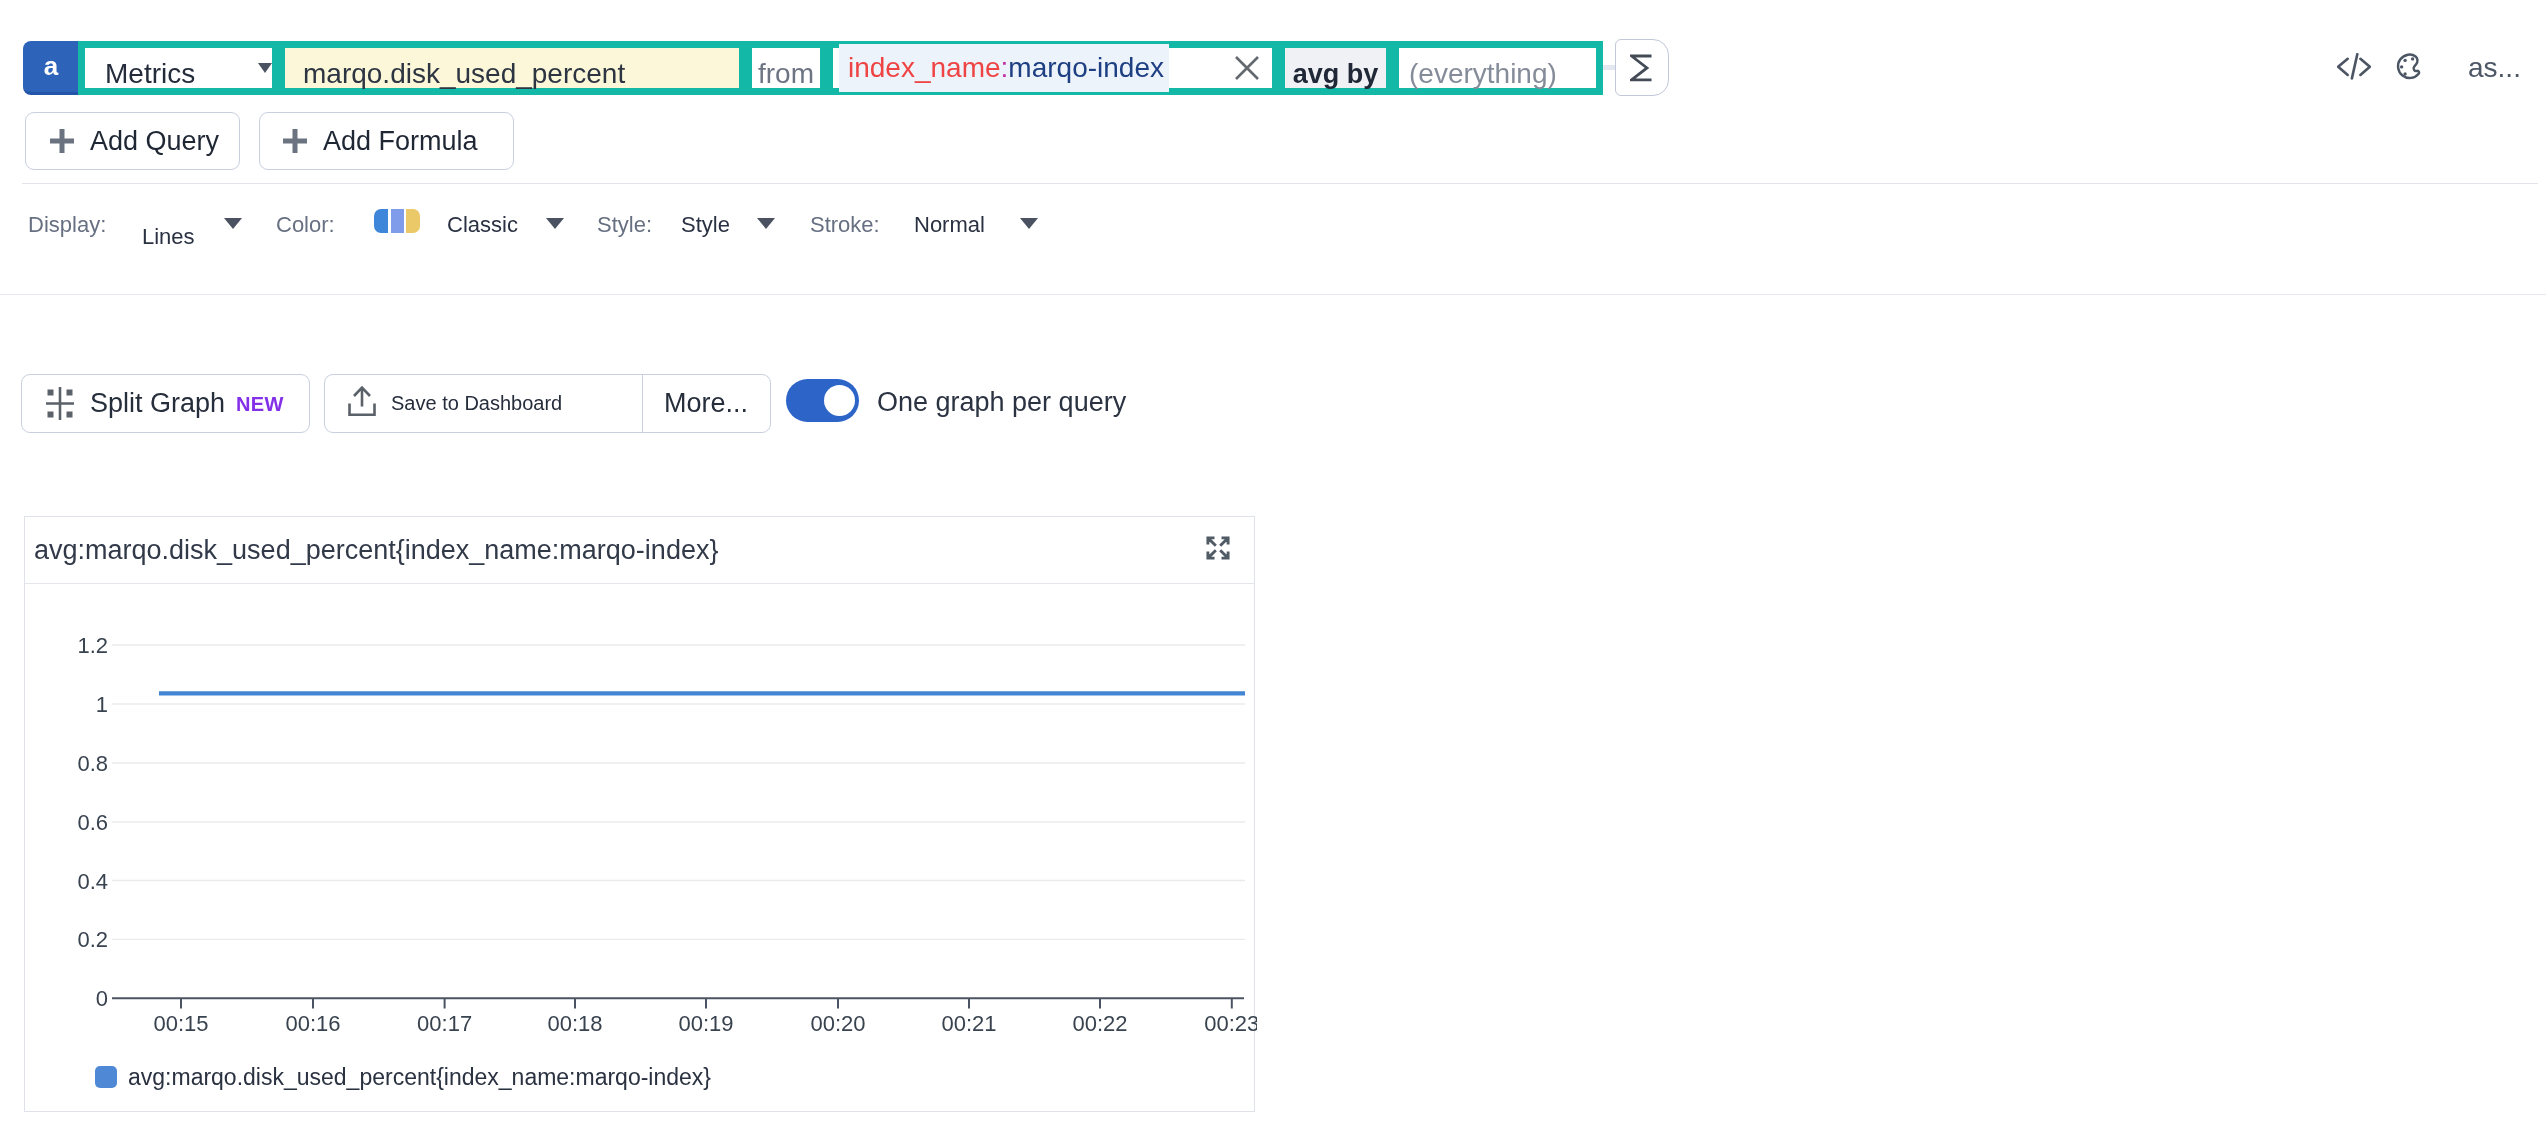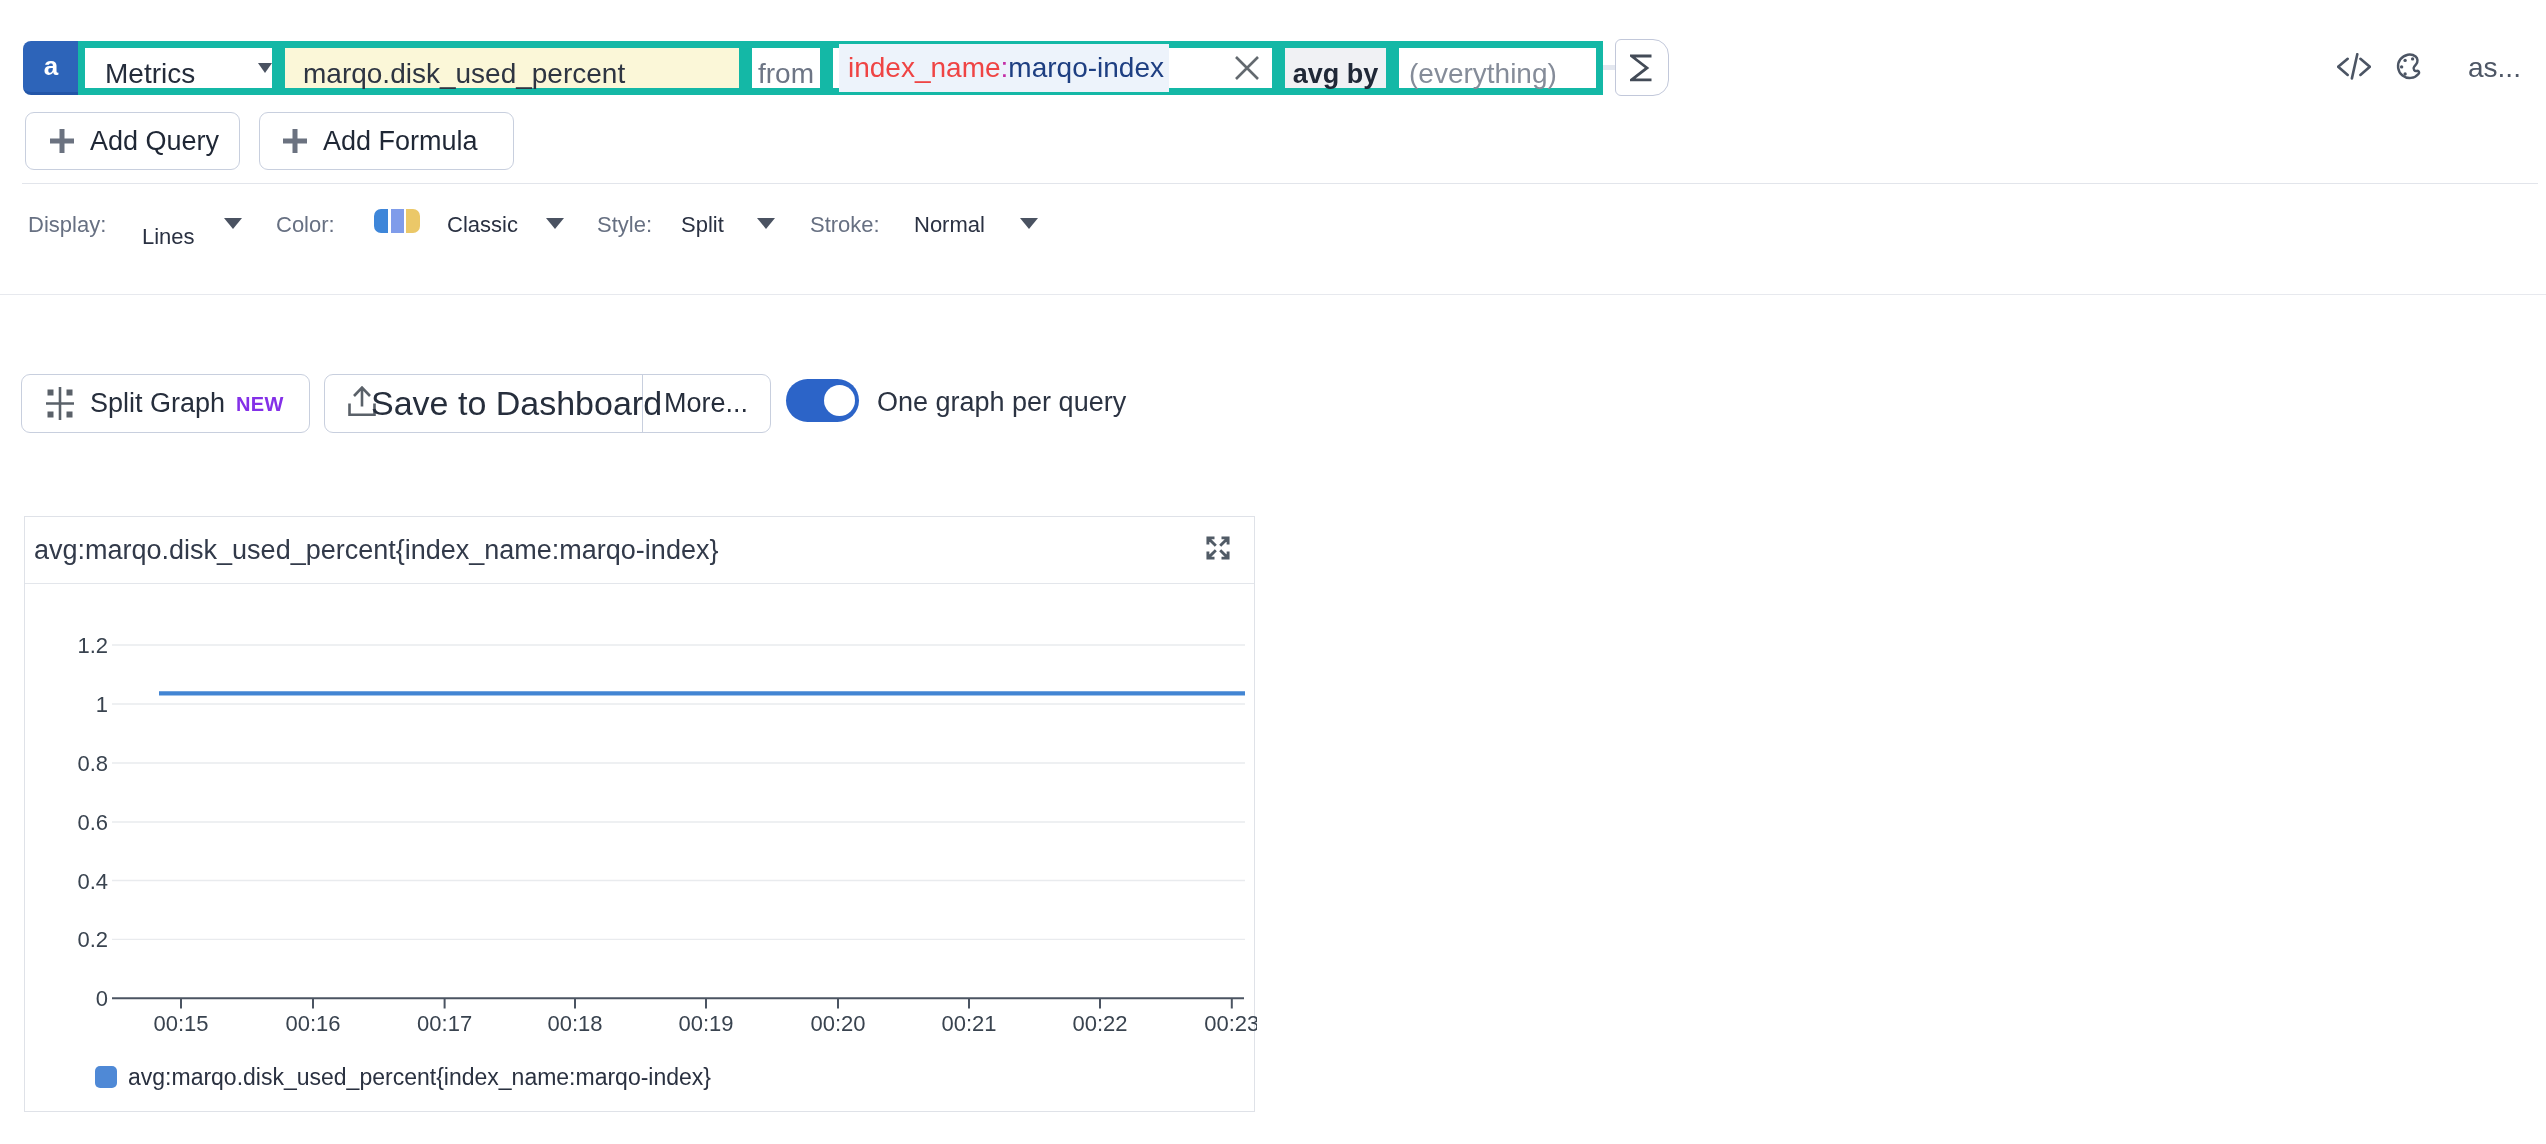--- a/index.html
+++ b/index.html
@@ -72,21 +72,21 @@
 <div class="car2" style="left:224px;top:218px;"></div>
 <div class="ab gtxt" style="left:276px;top:212px;">Color:</div>
 <div class="ab" style="left:374px;top:209px;width:46px;height:24px;">
   <div class="ab" style="left:0;top:0;width:14px;height:24px;background:#3e86d9;border-radius:7px 0 0 7px;"></div>
   <div class="ab" style="left:16.5px;top:0;width:13.4px;height:24px;background:#7f9cea;"></div>
   <div class="ab" style="left:32.3px;top:0;width:13.7px;height:24px;background:#ebc868;border-radius:0 7px 7px 0;"></div>
 </div>
 <div class="ab dtxt" style="left:447px;top:212px;">Classic</div>
 <div class="car2" style="left:546px;top:218px;"></div>
 <div class="ab gtxt" style="left:597px;top:212px;">Style:</div>
-<div class="ab dtxt" style="left:681px;top:212px;">Split</div>
+<div class="ab dtxt" style="left:681px;top:212px;">Style</div>
 <div class="car2" style="left:757px;top:218px;"></div>
 <div class="ab gtxt" style="left:810px;top:212px;">Stroke:</div>
 <div class="ab dtxt" style="left:914px;top:212px;">Normal</div>
 <div class="car2" style="left:1020px;top:218px;"></div>
 
 <div class="ab" style="left:0;top:294px;width:2546px;height:1px;background:#e7e9ee;"></div>
 
 <div class="btn" style="left:21px;top:374px;width:289px;height:59px;"></div>
 <svg class="ab" style="left:46px;top:387px;" width="28" height="34" viewBox="0 0 28 34">
     <g fill="#5a6169">
@@ -98,21 +98,21 @@
     <path d="M14 0 V33 M0 16.5 H28" stroke="#5a6169" stroke-width="2.6" fill="none"></path>
   </svg>
 <div class="ab" style="left:90px;top:374px;height:59px;line-height:59px;font-size:27px;color:#262e3c;">Split Graph</div>
 <div class="ab" style="left:236px;top:374px;height:59px;line-height:61px;font-size:20px;font-weight:bold;color:#8430e8;letter-spacing:0.3px;">NEW</div>
 
 <div class="btn" style="left:324px;top:374px;width:447px;height:59px;"></div>
 <div class="ab" style="left:642px;top:375px;width:1px;height:57px;background:#c8cfde;"></div>
 <svg class="ab" style="left:348px;top:386px;" width="28" height="31" viewBox="0 0 28 31">
     <path d="M1.5 17.5 V28.7 H26.5 V17.5 M14 20.6 V2 M6 10 L14 1.6 L22 10" stroke="#5a6169" stroke-width="2.6" fill="none"></path>
   </svg>
-<div class="ab" style="left:371px;top:374px;height:44px;line-height:59px;font-size:34px;color:#262e3c;">Save to Dashboard</div>
+<div class="ab" style="left:391px;top:374px;height:44px;line-height:59px;font-size:20px;color:#262e3c;">Save to Dashboard</div>
 <div class="ab" style="left:664px;top:374px;height:59px;line-height:59px;font-size:27px;color:#262e3c;">More...</div>
 
 <div class="ab" style="left:786px;top:379px;width:73px;height:43px;background:#2c64c8;border-radius:22px;"></div>
 <div class="ab" style="left:824px;top:385px;width:31px;height:31px;background:#fff;border-radius:50%;"></div>
 <div class="ab" style="left:877px;top:374px;height:59px;line-height:57px;font-size:27px;color:#2b3342;">One graph per query</div>
 
 <div class="ab" style="left:24px;top:516px;width:1231px;height:596px;border:1px solid #dfe2e8;box-sizing:border-box;background:#fff;"></div>
 <div class="ab" style="left:25px;top:517px;width:1229px;height:67px;border-bottom:1px solid #e3e6eb;box-sizing:border-box;line-height:66px;font-size:27px;color:#323a4a;padding-left:9px;">avg:marqo.disk_used_percent{index_name:marqo-index}</div>
 <svg class="ab" style="left:1205px;top:535px;" width="26" height="26" viewBox="0 0 26 26">
     <g stroke="#515b66" stroke-width="2.9" fill="none">

